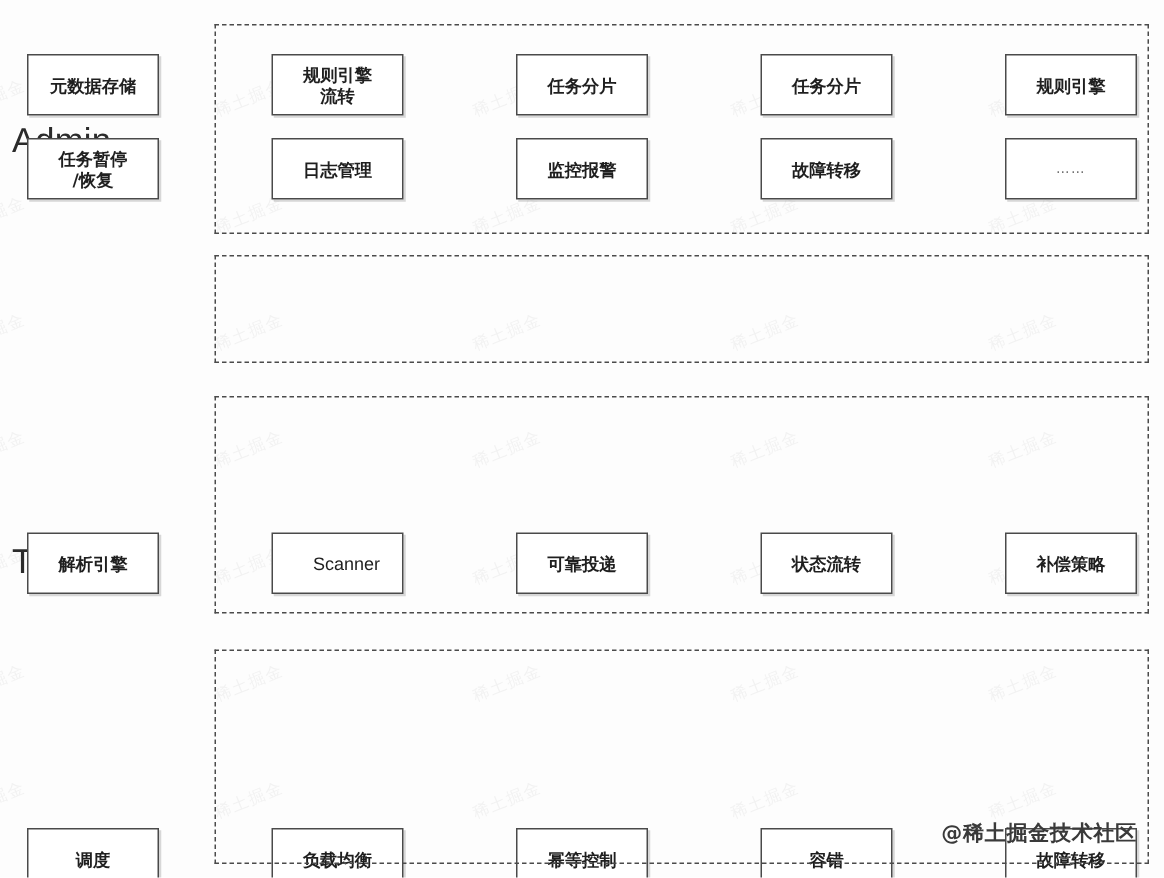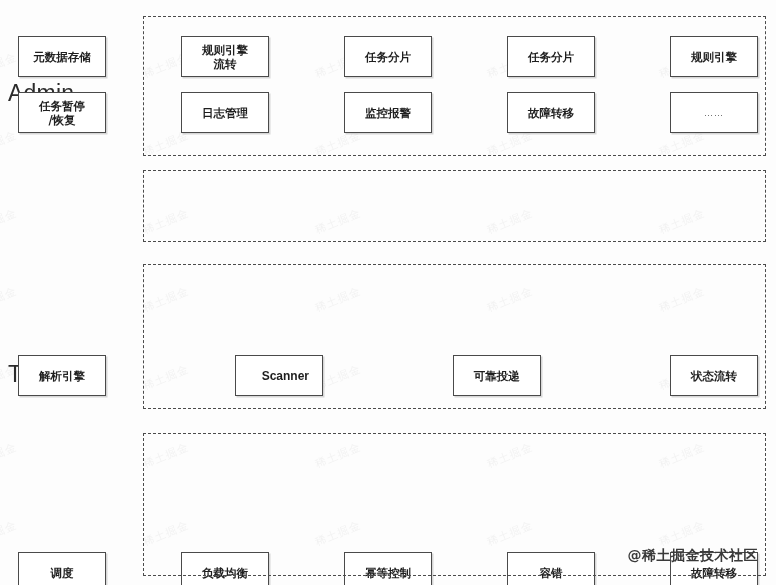--- a/index.html
+++ b/index.html
@@ -86,21 +86,21 @@
     text-align: center;
     font-size: 11.5px;
     line-height: 14px;
     color: #1f1f1f;
     font-weight: 700;
     font-family: "DejaVu Sans", "Liberation Sans", sans-serif;
     white-space: pre-line;
     padding: 0 2px;
   }
   .node.latin {
-    font-weight: 700;
+    font-weight: 400;
     font-family: "Liberation Sans", sans-serif;
     font-size: 12px;
     padding-left: 14px;
   }
   .node.ellipsis {
     font-size: 9px;
     letter-spacing: 1px;
     color: #6d6d6d;
     font-weight: 400;
   }
@@ -210,20 +210,21 @@
   </div>
 
   <div class="section" id="sec-trigger">
     <div class="section-label">Trigger</div>
     <div class="group"></div>
     <div class="row row-1">
       <div class="node">解析引擎</div>
       <div class="node latin">Scanner</div>
       <div class="node">可靠投递</div>
       <div class="node">状态流转</div>
+      <div class="node">补偿策略</div>
     </div>
   </div>
 
   <div class="section" id="sec-scheduler">
 
     <div class="group"></div>
     <div class="row row-1">
       <div class="node">调度</div>
       <div class="node">负载均衡</div>
       <div class="node">幂等控制</div>

